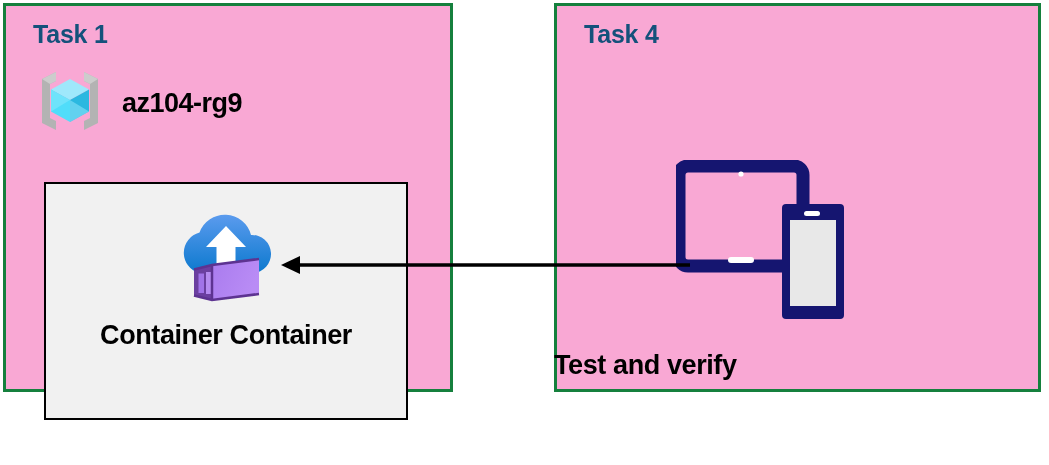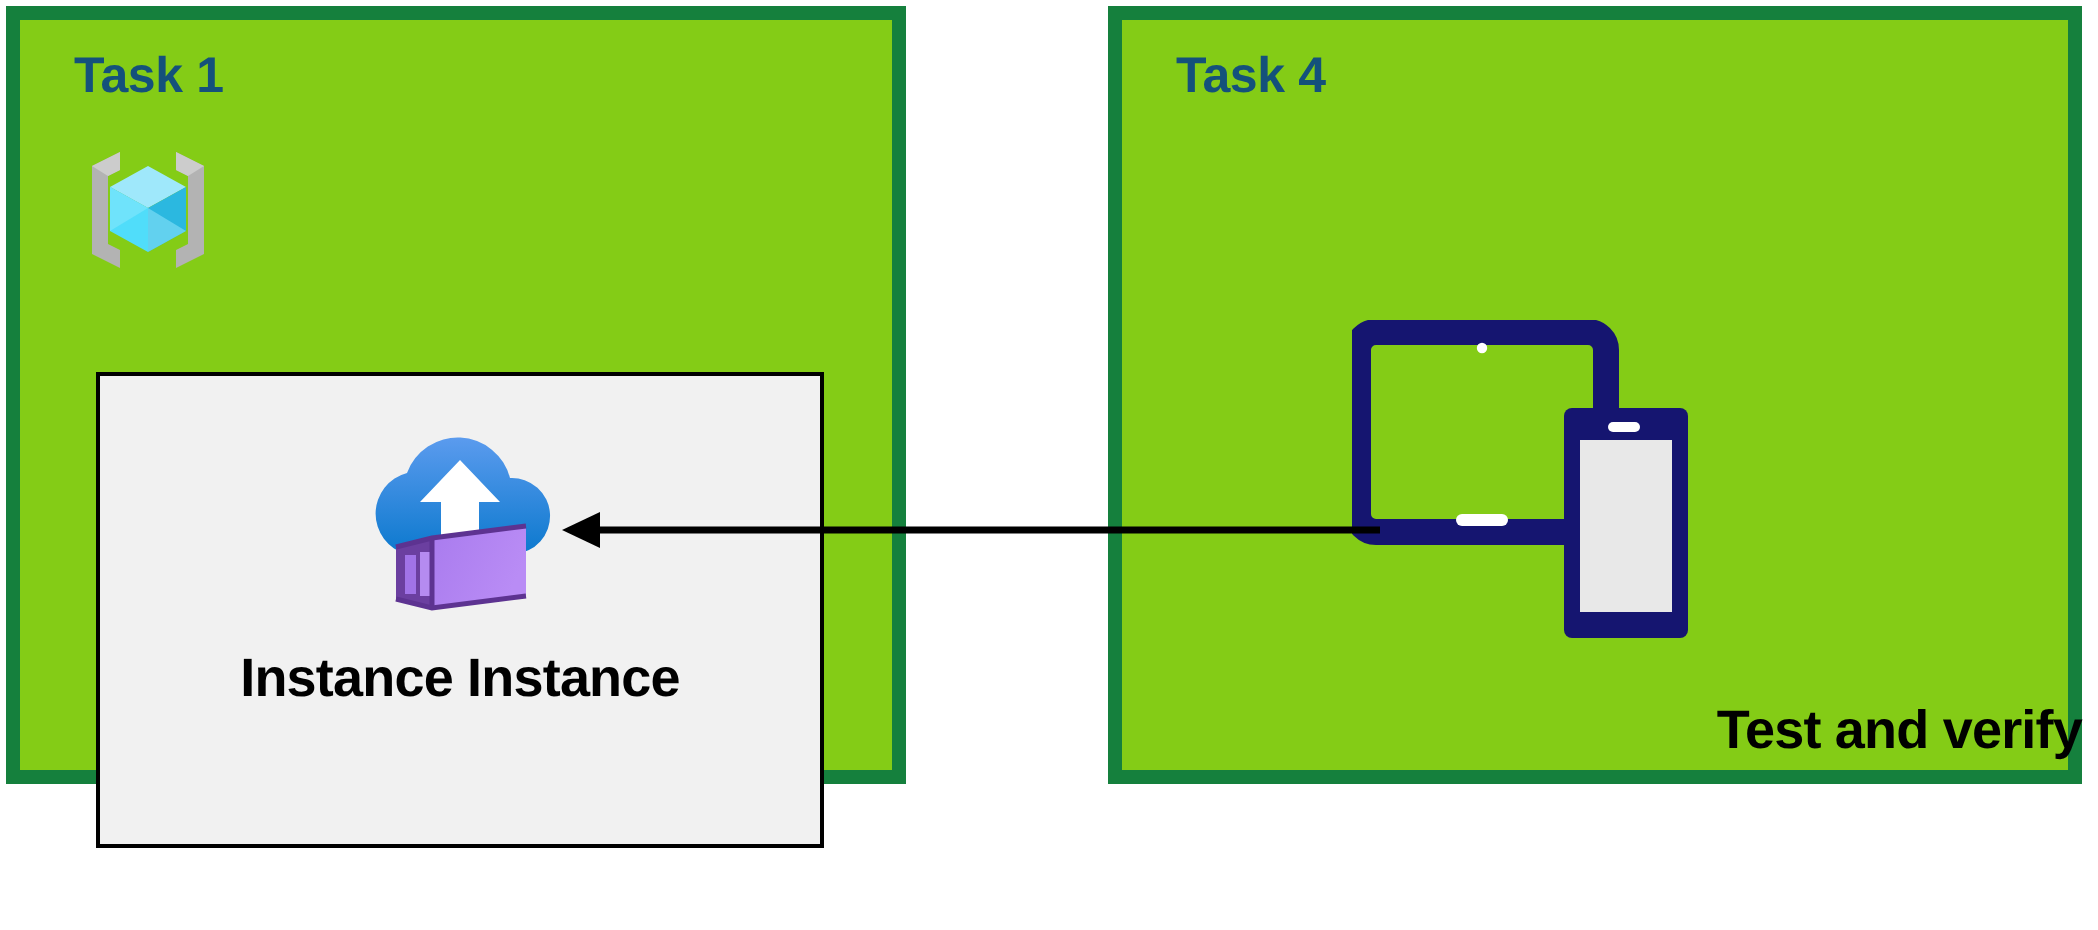--- a/index.html
+++ b/index.html
@@ -12,23 +12,23 @@
     height: 465px;
     position: relative;
     font-family: "Liberation Sans", sans-serif;
     overflow: hidden;
   }
 
   .panel {
     position: absolute;
     top: 3px;
     height: 389px;
-    border: 7px solid #15803d;
+    border: 3px solid #15803d;
     box-sizing: border-box;
-    background: #84cc16;
+    background: #f9a8d4;
   }
   #panel-task1 { left: 3px;   width: 450px; }
   #panel-task2 { left: 554px; width: 487px; }
 
   .panel-title {
     position: absolute;
     top: 14px;
     left: 27px;
     font-size: 25px;
     font-weight: bold;
@@ -97,21 +97,21 @@
   .devices-icon {
     position: absolute;
     left: 676px;
     top: 160px;
   }
   .verify-label {
     position: absolute;
     left: 554px;
     width: 487px;
     top: 350px;
-    text-align: right;
+    text-align: left;
     font-size: 27px;
     font-weight: bold;
     color: #000000;
     letter-spacing: -0.4px;
   }
 </style>
 </head>
 <body>
 
 <div class="panel" id="panel-task1">
@@ -131,20 +131,21 @@
         <path d="M36 11 L55 21.5 L36 32 L17 21.5 Z" fill="#9FE8FB"></path>
 
         <path d="M17 21.5 L36 32 L36 54 L17 43.5 Z" fill="#50DDFA"></path>
 
         <path d="M55 21.5 L36 32 L36 54 L55 43.5 Z" fill="#2BB8E0"></path>
 
         <path d="M17 21.5 L36 32 L17 43.5 Z" fill="#6FE3FB"></path>
         <path d="M36 32 L55 43.5 L36 54 Z" fill="#8FE6FB" opacity="0.55"></path>
       </svg>
     </span>
+    <span class="rg-label">az104-rg9</span>
   </div>
 
   <div class="resource-box">
     <span class="resource-icon">
       <svg width="104" height="104" viewBox="0 0 104 104">
         <defs>
           <linearGradient id="cloudGrad" x1="0" y1="0" x2="0" y2="1">
             <stop offset="0%" stop-color="#5B9BEE"></stop>
             <stop offset="100%" stop-color="#0C79CE"></stop>
           </linearGradient>
@@ -163,21 +164,21 @@
         <path d="M20 67.5 L38 63 L38 98 L20 93.5 Z" fill="#6B3FA0"></path>
 
         <rect x="24.5" y="71.5" width="5.5" height="19.5" fill="#A173E8"></rect>
         <rect x="32" y="70" width="5.5" height="22" fill="#B58BF0"></rect>
 
         <path d="M38 63 L38 98" stroke="#5D3391" stroke-width="2.5" fill="none"></path>
         <path d="M20 67.5 L38 63 L85 57" stroke="#5D3391" stroke-width="2.5" fill="none"></path>
         <path d="M20 93.5 L38 98 L85 92" stroke="#5D3391" stroke-width="2.5" fill="none"></path>
       </svg>
     </span>
-    <div class="resource-label">Instance Instance</div>
+    <div class="resource-label">Container Container</div>
   </div>
 </div>
 
 <div class="panel" id="panel-task2">
   <div class="panel-title">Task 4</div>
 </div>
 
 <span class="devices-icon">
   <svg width="190" height="175" viewBox="0 0 190 175">
 

